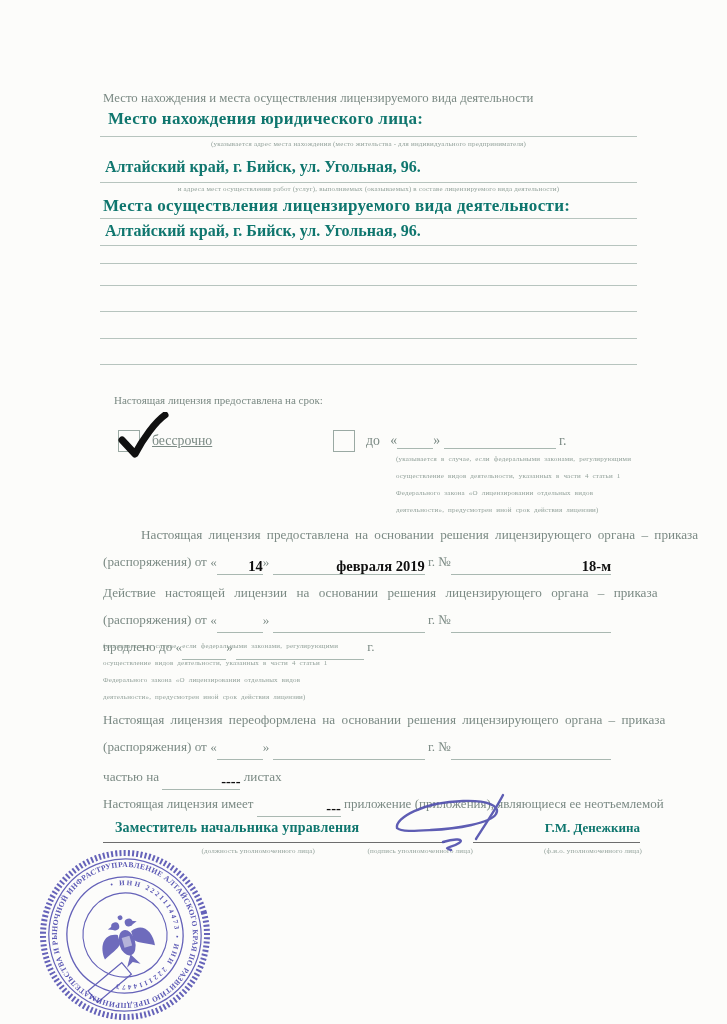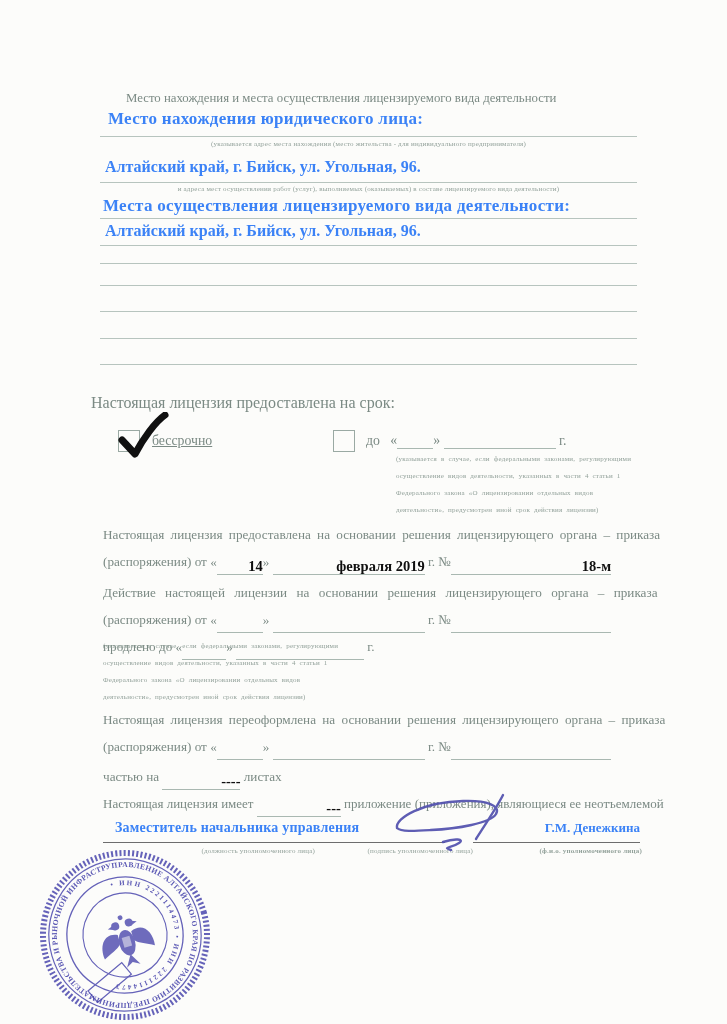--- a/index.html
+++ b/index.html
@@ -4,21 +4,21 @@
 <style>
   * { margin:0; padding:0; box-sizing:border-box; }
   body { background:#e8e8e8; font-family:"Liberation Serif","DejaVu Serif",serif; }
   .page {
     position:relative; width:727px; height:1024px; margin:0 auto;
     background:#fcfcfa; overflow:hidden; color:#23282a;
   }
   .abs { position:absolute; }
   .formtext { color:#7b8a84; font-size:13.2px; }
   .tiny { color:#93a29b; font-size:7px; letter-spacing:.2px; }
-  .boldink { color:#3b82f6; font-weight:bold; }
+  .boldink { color:#0f766e; font-weight:bold; }
   .rule { position:absolute; border-top:1px solid #b7c4be; height:0; }
   .blank {
     display:inline-block; border-bottom:1px solid #a9b8b1; height:16px;
     vertical-align:bottom; text-align:right; line-height:15px;
   }
   .fill { font-weight:bold; color:#0f0f0f; font-size:14.5px; white-space:nowrap; }
   .checkbox {
     position:absolute; width:22px; height:22px;
     border:1.5px solid #9aa9a3; background:transparent;
   }
@@ -26,21 +26,21 @@
   .para .ln { line-height:27px; white-space:nowrap; }
   .notes div { line-height:17px; word-spacing:2px; }
   .sig-caption { position:absolute; text-align:right; }
   svg { display:block; }
 </style>
 </head>
 <body>
 
 <div class="page">
 
-  <div class="abs formtext" style="left:103px; top:91px; font-size:12.8px;margin-left:23px;">Место нахождения и места осуществления лицензируемого вида  деятельности</div>
+  <div class="abs formtext" style="left:103px; top:91px; font-size:12.8px;">Место нахождения и места осуществления лицензируемого вида  деятельности</div>
 
   <div class="abs boldink" style="left:108px; top:109px; font-size:17px; letter-spacing:.3px;">Место нахождения юридического лица:</div>
   <div class="rule" style="left:100px; top:136px; width:537px;"></div>
   <div class="abs tiny" style="left:100px; top:140px; width:537px; text-align:center;">(указывается адрес места нахождения (место жительства - для индивидуального предпринимателя)</div>
 
   <div class="abs boldink" style="left:105px; top:158px; font-size:16px;">Алтайский край, г. Бийск, ул. Угольная, 96.</div>
   <div class="rule" style="left:100px; top:182px; width:537px;"></div>
   <div class="abs tiny" style="left:100px; top:185px; width:537px; text-align:center;">и адреса мест осуществления работ (услуг), выполняемых (оказываемых) в составе лицензируемого вида деятельности)</div>
 
   <div class="abs boldink" style="left:103px; top:196px; font-size:17px; letter-spacing:.3px;">Места осуществления лицензируемого вида деятельности:</div>
@@ -48,21 +48,21 @@
 
   <div class="abs boldink" style="left:105px; top:222px; font-size:16px;">Алтайский край, г. Бийск, ул. Угольная, 96.</div>
   <div class="rule" style="left:100px; top:245px; width:537px;"></div>
 
   <div class="rule" style="left:100px; top:263px; width:537px;"></div>
   <div class="rule" style="left:100px; top:285px; width:537px;"></div>
   <div class="rule" style="left:100px; top:311px; width:537px;"></div>
   <div class="rule" style="left:100px; top:338px; width:537px;"></div>
   <div class="rule" style="left:100px; top:364px; width:537px;"></div>
 
-  <div class="abs formtext" style="left:91px; top:394px; font-size:16px;">Настоящая лицензия предоставлена на срок:</div>
+  <div class="abs formtext" style="left:114px; top:394px; font-size:11px;">Настоящая лицензия предоставлена на срок:</div>
 
   <div class="checkbox" style="left:118px; top:430px;"></div>
   <svg class="abs" style="left:112px; top:412px;" width="62" height="50" viewBox="0 0 62 50">
     <path d="M10 28 L23 42 C31 27 43 10 53 3" fill="none" stroke="#101010" stroke-width="7" stroke-linecap="round" stroke-linejoin="round"></path>
   </svg>
   <div class="abs formtext" style="left:152px; top:433px; font-size:13.8px;text-decoration:underline;">бессрочно</div>
 
   <div class="checkbox" style="left:333px; top:430px;"></div>
   <div class="abs formtext" style="left:366px; top:433px; font-size:13.8px; white-space:nowrap;">
     <span>до</span>
@@ -72,21 +72,21 @@
   </div>
 
   <div class="abs tiny notes" style="left:396px; top:451px; width:248px;">
     <div>(указывается в случае, если федеральными законами, регулирующими</div>
     <div>осуществление видов деятельности, указанных в части 4 статьи 1</div>
     <div>Федерального закона «О лицензировании отдельных видов</div>
     <div>деятельности», предусмотрен иной срок действия лицензии)</div>
   </div>
 
   <div class="para formtext" style="top:521px;">
-    <div class="ln" style="word-spacing:3px;">Настоящая лицензия предоставлена на основании решения лицензирующего органа – приказа</div>
+    <div class="ln" style="word-spacing:3px;margin-left:38px;">Настоящая лицензия предоставлена на основании решения лицензирующего органа – приказа</div>
     <div class="ln">
       <span>(распоряжения) от</span>
       <span>«</span><span class="blank" style="width:46px;"><span class="fill">14</span></span><span>»</span>
       <span class="blank" style="width:152px;"><span class="fill">февраля  2019</span></span>
       <span>г. №</span><span class="blank" style="width:160px;"><span class="fill">18-м</span></span>
     </div>
   </div>
 
   <div class="para formtext" style="top:579px;">
     <div class="ln" style="word-spacing:6px;">Действие настоящей лицензии на основании решения лицензирующего органа – приказа</div>
@@ -134,21 +134,21 @@
     </div>
   </div>
 
   <div class="abs boldink" style="left:115px; top:820px; font-size:14px; letter-spacing:.2px;">Заместитель начальника управления</div>
   <div class="abs boldink" style="left:478px; top:820px; width:162px; text-align:right; font-size:13px;">Г.М. Денежкина</div>
   <div class="rule" style="left:103px; top:842px; width:342px; border-top-color:#6d6d6d;"></div>
   <div class="rule" style="left:473px; top:842px; width:167px; border-top-color:#6d6d6d;"></div>
 
   <div class="sig-caption tiny" style="left:115px; top:847px; width:200px;">(должность уполномоченного лица)</div>
   <div class="sig-caption tiny" style="left:308px; top:847px; width:165px;">(подпись уполномоченного лица)</div>
-  <div class="sig-caption tiny" style="left:470px; top:847px; width:172px;font-weight:bold;">(ф.и.о. уполномоченного лица)</div>
+  <div class="sig-caption tiny" style="left:470px; top:847px; width:172px;">(ф.и.о. уполномоченного лица)</div>
 
   <svg class="abs" style="left:375px; top:792px;" width="152" height="60" viewBox="0 0 152 60">
     <g fill="none" stroke="#5150ae" stroke-width="2.4" stroke-linecap="round" opacity="0.92">
       <path d="M22 36 C20 26 48 10 88 9 C112 8 126 14 121 22 C116 31 82 37 56 38 C40 39 26 40 22 36"></path>
       <path d="M128 3 C122 15 108 36 101 47"></path>
       <path d="M68 50 C80 46 90 47 84 51 C77 56 66 55 76 58"></path>
     </g>
   </svg>
 
   <svg class="abs" style="left:33px; top:843px; transform:rotate(-16deg);" width="184" height="184" viewBox="0 0 184 184">

